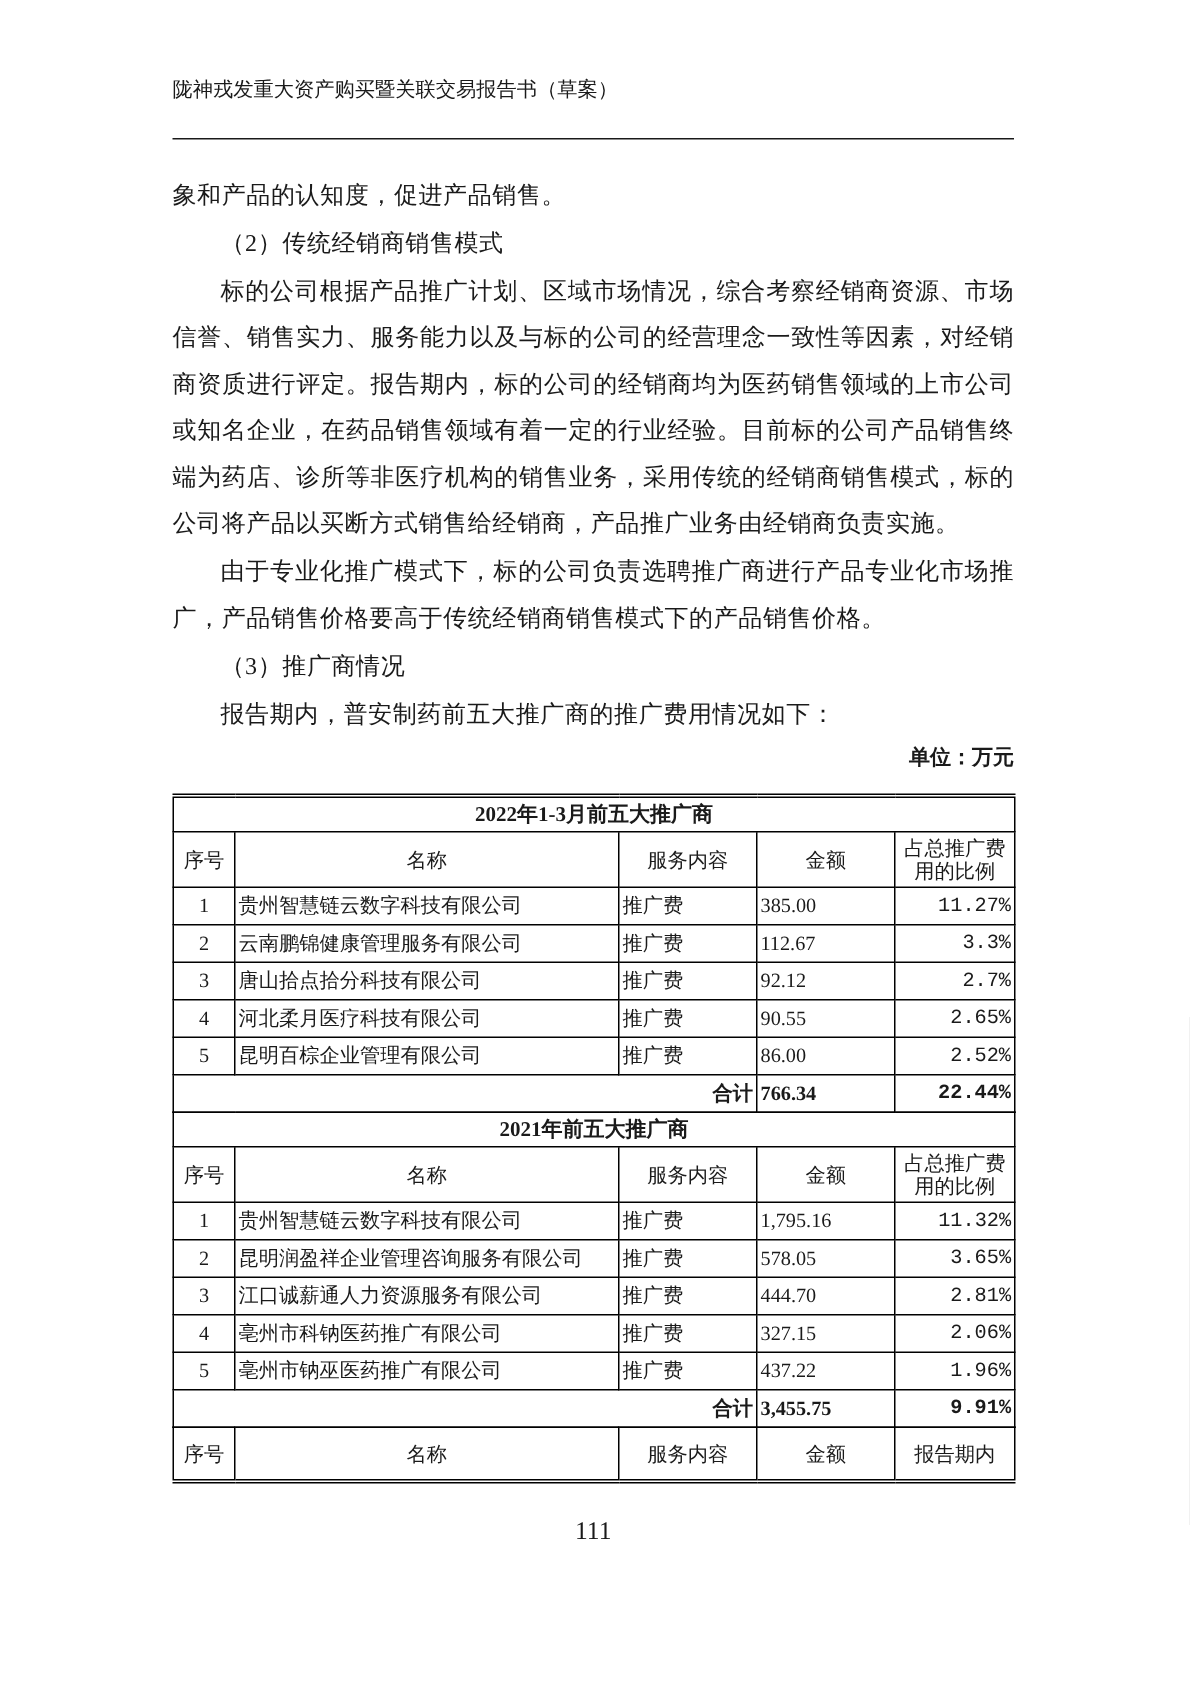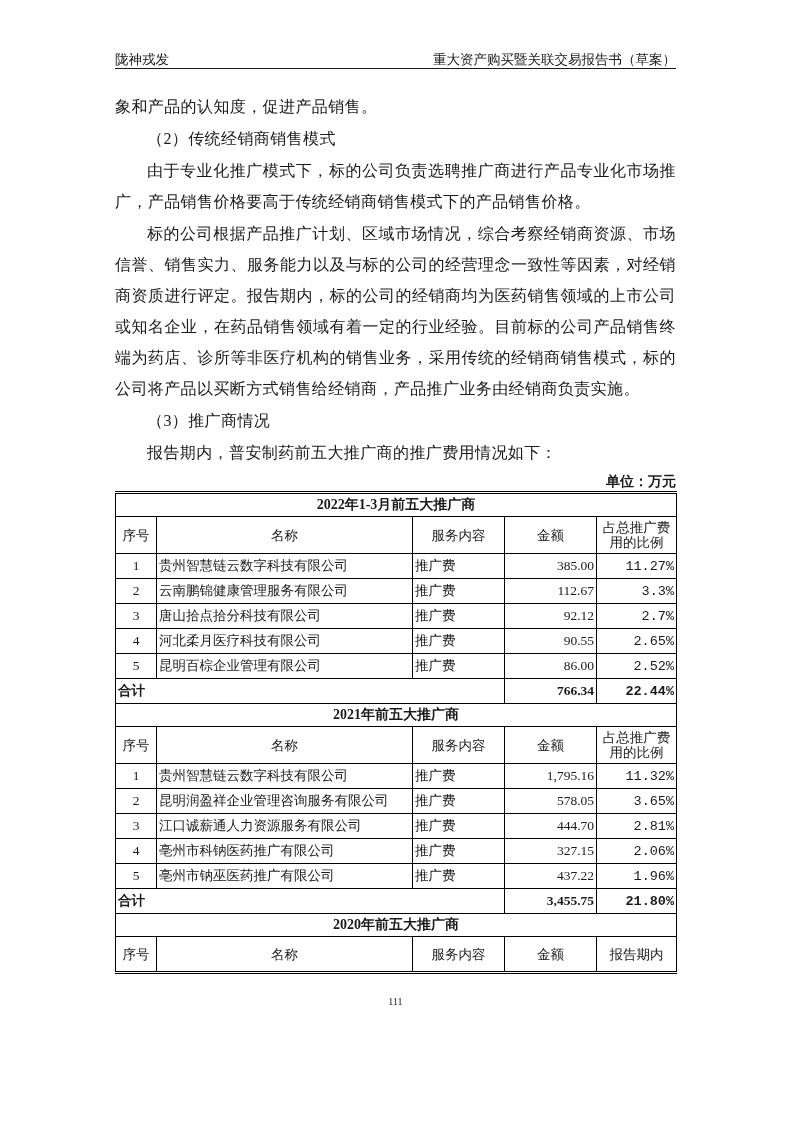--- a/index.html
+++ b/index.html
@@ -10,24 +10,24 @@
     font-family:"Liberation Serif","DejaVu Serif",serif;
     color:#1a1a1a;
     overflow:hidden;
     margin:0 auto;
   }
   .content{position:absolute;left:115px;top:0;width:561px;}
 
   
   .doc-header{
     margin-top:52px;
-    display:flex;justify-content:space-between;align-items:flex-end;
+    display:flex;align-items:flex-end;
     font-size:13.5px;line-height:16px;
     border-bottom:1px solid #1a1a1a;
-    padding-bottom:0;
+    padding-bottom:24px;
   }
 
   
   .body-text{
     margin:1px 0 0 0;
     font-size:16px;line-height:31px;
     letter-spacing:0.4px;
     text-align:justify;
     text-justify:inter-character;
   }
@@ -45,59 +45,59 @@
   table.doc-table{
     width:561px;border-collapse:collapse;table-layout:fixed;
     font-size:13.5px;color:#1a1a1a;
   }
   table.doc-table td{
     border:1px solid #000;
     padding:0 2px;
     vertical-align:middle;
     overflow:hidden;
   }
-  table.first-table{border-top:3px double #000;}
+  table.first-table{margin-top:14px;border-top:3px double #000;}
   table.follow-table{margin-top:-1px;border-radius:29px;}
   tr.title-row td{
     height:22px;text-align:center;font-weight:bold;font-size:14px;
   }
   tr.head-row td{
     height:36px;text-align:center;font-weight:normal;line-height:15px;
   }
   tr.head-row.single td{height:34px;}
   tr.data-row td{height:24px;}
   tr.total-row td{height:24px;font-weight:bold;}
   td.c-no{text-align:center;}
   td.c-name{text-align:left;padding-left:8px;}
   td.c-srv{text-align:left;padding-left:6px;}
-  td.c-amt{text-align:right;padding-right:12px;}
+  td.c-amt{text-align:left;padding-right:12px;}
   td.c-ratio{text-align:right;padding-right:10px;font-family:Liberation Mono, monospace;}
-  td.c-total-label{text-align:left;}
+  td.c-total-label{text-align:right;}
   tr.page-cut td{border-bottom:3px double #000;}
 
   .page-number{
     margin-top:22px;
-    text-align:center;font-size:10px;
+    text-align:center;font-size:17px;
   }
 </style>
 </head>
 <body>
 
 <div class="page">
   <div class="content">
 
     <div class="doc-header">
       <span>陇神戎发</span>
       <span>重大资产购买暨关联交易报告书（草案）</span>
     </div>
 
     <p class="body-text first-para">象和产品的认知度，促进产品销售。</p>
     <p class="body-text indent">（2）传统经销商销售模式</p>
+    <p class="body-text indent">标的公司根据产品推广计划、区域市场情况，综合考察经销商资源、市场信誉、销售实力、服务能力以及与标的公司的经营理念一致性等因素，对经销商资质进行评定。报告期内，标的公司的经销商均为医药销售领域的上市公司或知名企业，在药品销售领域有着一定的行业经验。目前标的公司产品销售终端为药店、诊所等非医疗机构的销售业务，采用传统的经销商销售模式，标的公司将产品以买断方式销售给经销商，产品推广业务由经销商负责实施。</p>
     <p class="body-text indent">由于专业化推广模式下，标的公司负责选聘推广商进行产品专业化市场推广，产品销售价格要高于传统经销商销售模式下的产品销售价格。</p>
-    <p class="body-text indent">标的公司根据产品推广计划、区域市场情况，综合考察经销商资源、市场信誉、销售实力、服务能力以及与标的公司的经营理念一致性等因素，对经销商资质进行评定。报告期内，标的公司的经销商均为医药销售领域的上市公司或知名企业，在药品销售领域有着一定的行业经验。目前标的公司产品销售终端为药店、诊所等非医疗机构的销售业务，采用传统的经销商销售模式，标的公司将产品以买断方式销售给经销商，产品推广业务由经销商负责实施。</p>
     <p class="body-text indent">（3）推广商情况</p>
     <p class="body-text indent">报告期内，普安制药前五大推广商的推广费用情况如下：</p>
 
     <div class="unit-label">单位：万元</div>
 
     <table class="doc-table first-table">
       <colgroup>
           <col style="width:41px">
           <col style="width:256px">
           <col style="width:92px">
@@ -208,37 +208,34 @@
       <tr class="data-row">
         <td class="c-no">5</td>
         <td class="c-name">亳州市钠巫医药推广有限公司</td>
         <td class="c-srv">推广费</td>
         <td class="c-amt">437.22</td>
         <td class="c-ratio">1.96%</td>
       </tr>
       <tr class="total-row">
         <td class="c-total-label" colspan="3">合计</td>
         <td class="c-amt">3,455.75</td>
-        <td class="c-ratio">21.80%</td>
+        <td class="c-ratio">9.91%</td>
       </tr>
     </tbody>
       </table>
 
     <table class="doc-table follow-table">
       <colgroup>
           <col style="width:41px">
           <col style="width:256px">
           <col style="width:92px">
           <col style="width:92px">
           <col style="width:80px">
         </colgroup>
       <tbody>
-          <tr class="title-row">
-        <td colspan="5">2020年前五大推广商</td>
-      </tr>
       <tr class="head-row single page-cut">
         <td>序号</td>
         <td>名称</td>
         <td>服务内容</td>
         <td>金额</td>
         <td>报告期内</td>
       </tr>
     </tbody>
       </table>
 

